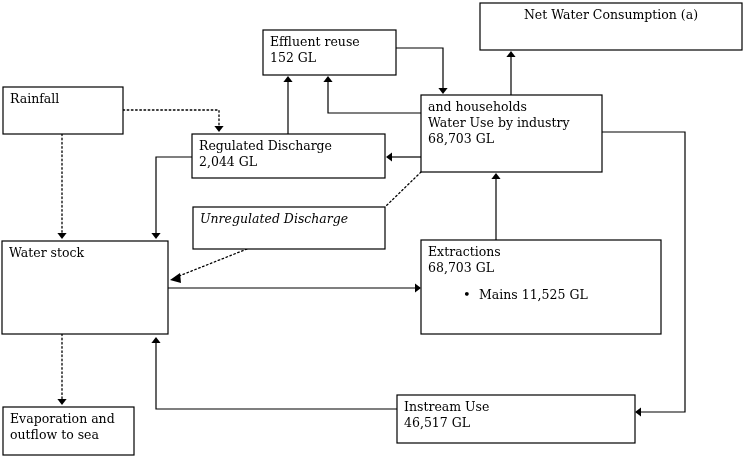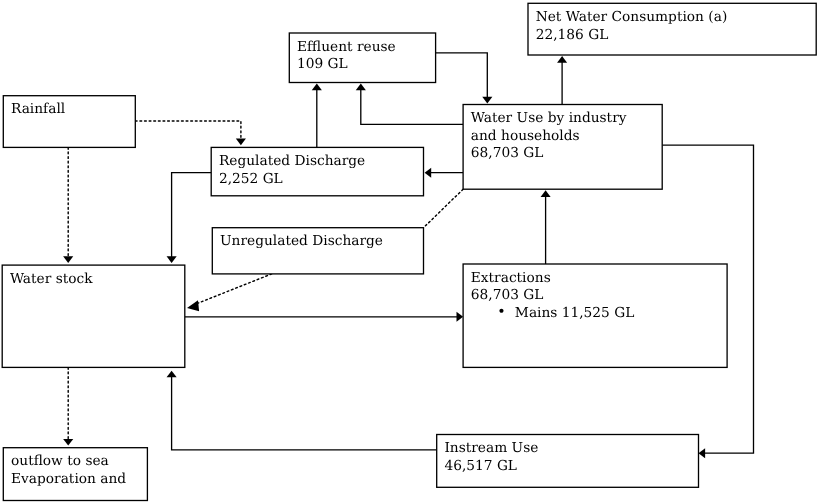--- a/index.html
+++ b/index.html
@@ -36,21 +36,21 @@
     line-height: 16px;
     color: #000000;
     pointer-events: none;
     white-space: pre-wrap;
   }
   .node-label .line {
     display: block;
   }
   .bullet-list {
     list-style: none;
-    margin: 0;
+    margin: 11px;
     padding: 0 0 0 24px;
   }
   .bullet-list li {
     position: relative;
     line-height: 16px;
     padding-left: 16px;
   }
   .bullet-list li::before {
     content: "\2022";
     position: absolute;
@@ -135,24 +135,24 @@
         <rect x="193" y="207" width="192" height="42" class="node-rect"></rect>
         <rect x="2" y="241" width="166" height="93" class="node-rect"></rect>
         <rect x="421" y="240" width="240" height="94" class="node-rect"></rect>
         <rect x="3" y="407" width="131" height="48" class="node-rect"></rect>
         <rect x="397" y="395" width="238" height="48" class="node-rect"></rect>
       </g>
   </svg>
 
   <div id="labels-layer">
       <div class="node-label" style="left: 3px; top: 87px; width: 100px; height: 47px;"><span class="line">Rainfall</span></div>
-      <div class="node-label" style="left: 263px; top: 30px; width: 133px; height: 42px;"><span class="line">Effluent reuse</span><span class="line">109 GL</span></div>
-      <div class="node-label" style="left: 480px; top: 3px; width: 262px; height: 47px;"><span class="line">Net Water Consumption (a)</span><span class="line">22,186 GL</span></div>
-      <div class="node-label" style="left: 421px; top: 95px; width: 181px; height: 77px;"><span class="line">Water Use by industry</span><span class="line">and households</span><span class="line">68,703 GL</span></div>
-      <div class="node-label" style="left: 192px; top: 134px; width: 175px; height: 44px;"><span class="line">Regulated Discharge</span><span class="line">2,252 GL</span></div>
-      <div class="node-label" style="left: 193px; top: 207px; width: 192px; height: 42px;"><span class="line">Unregulated Discharge</span></div>
+      <div class="node-label" style="left: 263px; top: 30px; width: 133px; height: 42px;"><span class="line">Effluent reuse</span><span class="line">152 GL</span></div>
+      <div class="node-label" style="left: 480px; top: 3px; width: 262px; height: 47px; text-align: center;"><span class="line">Net Water Consumption (a)</span></div>
+      <div class="node-label" style="left: 421px; top: 95px; width: 181px; height: 77px;"><span class="line">and households</span><span class="line">Water Use by industry</span><span class="line">68,703 GL</span></div>
+      <div class="node-label" style="left: 192px; top: 134px; width: 175px; height: 44px;"><span class="line">Regulated Discharge</span><span class="line">2,044 GL</span></div>
+      <div class="node-label" style="left: 193px; top: 207px; width: 192px; height: 42px; font-style: italic;"><span class="line">Unregulated Discharge</span></div>
       <div class="node-label" style="left: 2px; top: 241px; width: 166px; height: 93px;"><span class="line">Water stock</span></div>
       <div class="node-label" style="left: 421px; top: 240px; width: 196px; height: 94px; border-radius: 25px;"><span class="line">Extractions</span><span class="line">68,703 GL</span><ul class="bullet-list"><li>Mains 11,525 GL</li></ul></div>
-      <div class="node-label" style="left: 3px; top: 407px; width: 131px; height: 48px;"><span class="line">outflow to sea</span><span class="line">Evaporation and</span></div>
+      <div class="node-label" style="left: 3px; top: 407px; width: 131px; height: 48px;"><span class="line">Evaporation and</span><span class="line">outflow to sea</span></div>
       <div class="node-label" style="left: 397px; top: 395px; width: 220px; height: 48px;"><span class="line">Instream Use</span><span class="line">46,517 GL</span></div>
     </div>
 
 </div>
 
 </body></html>

